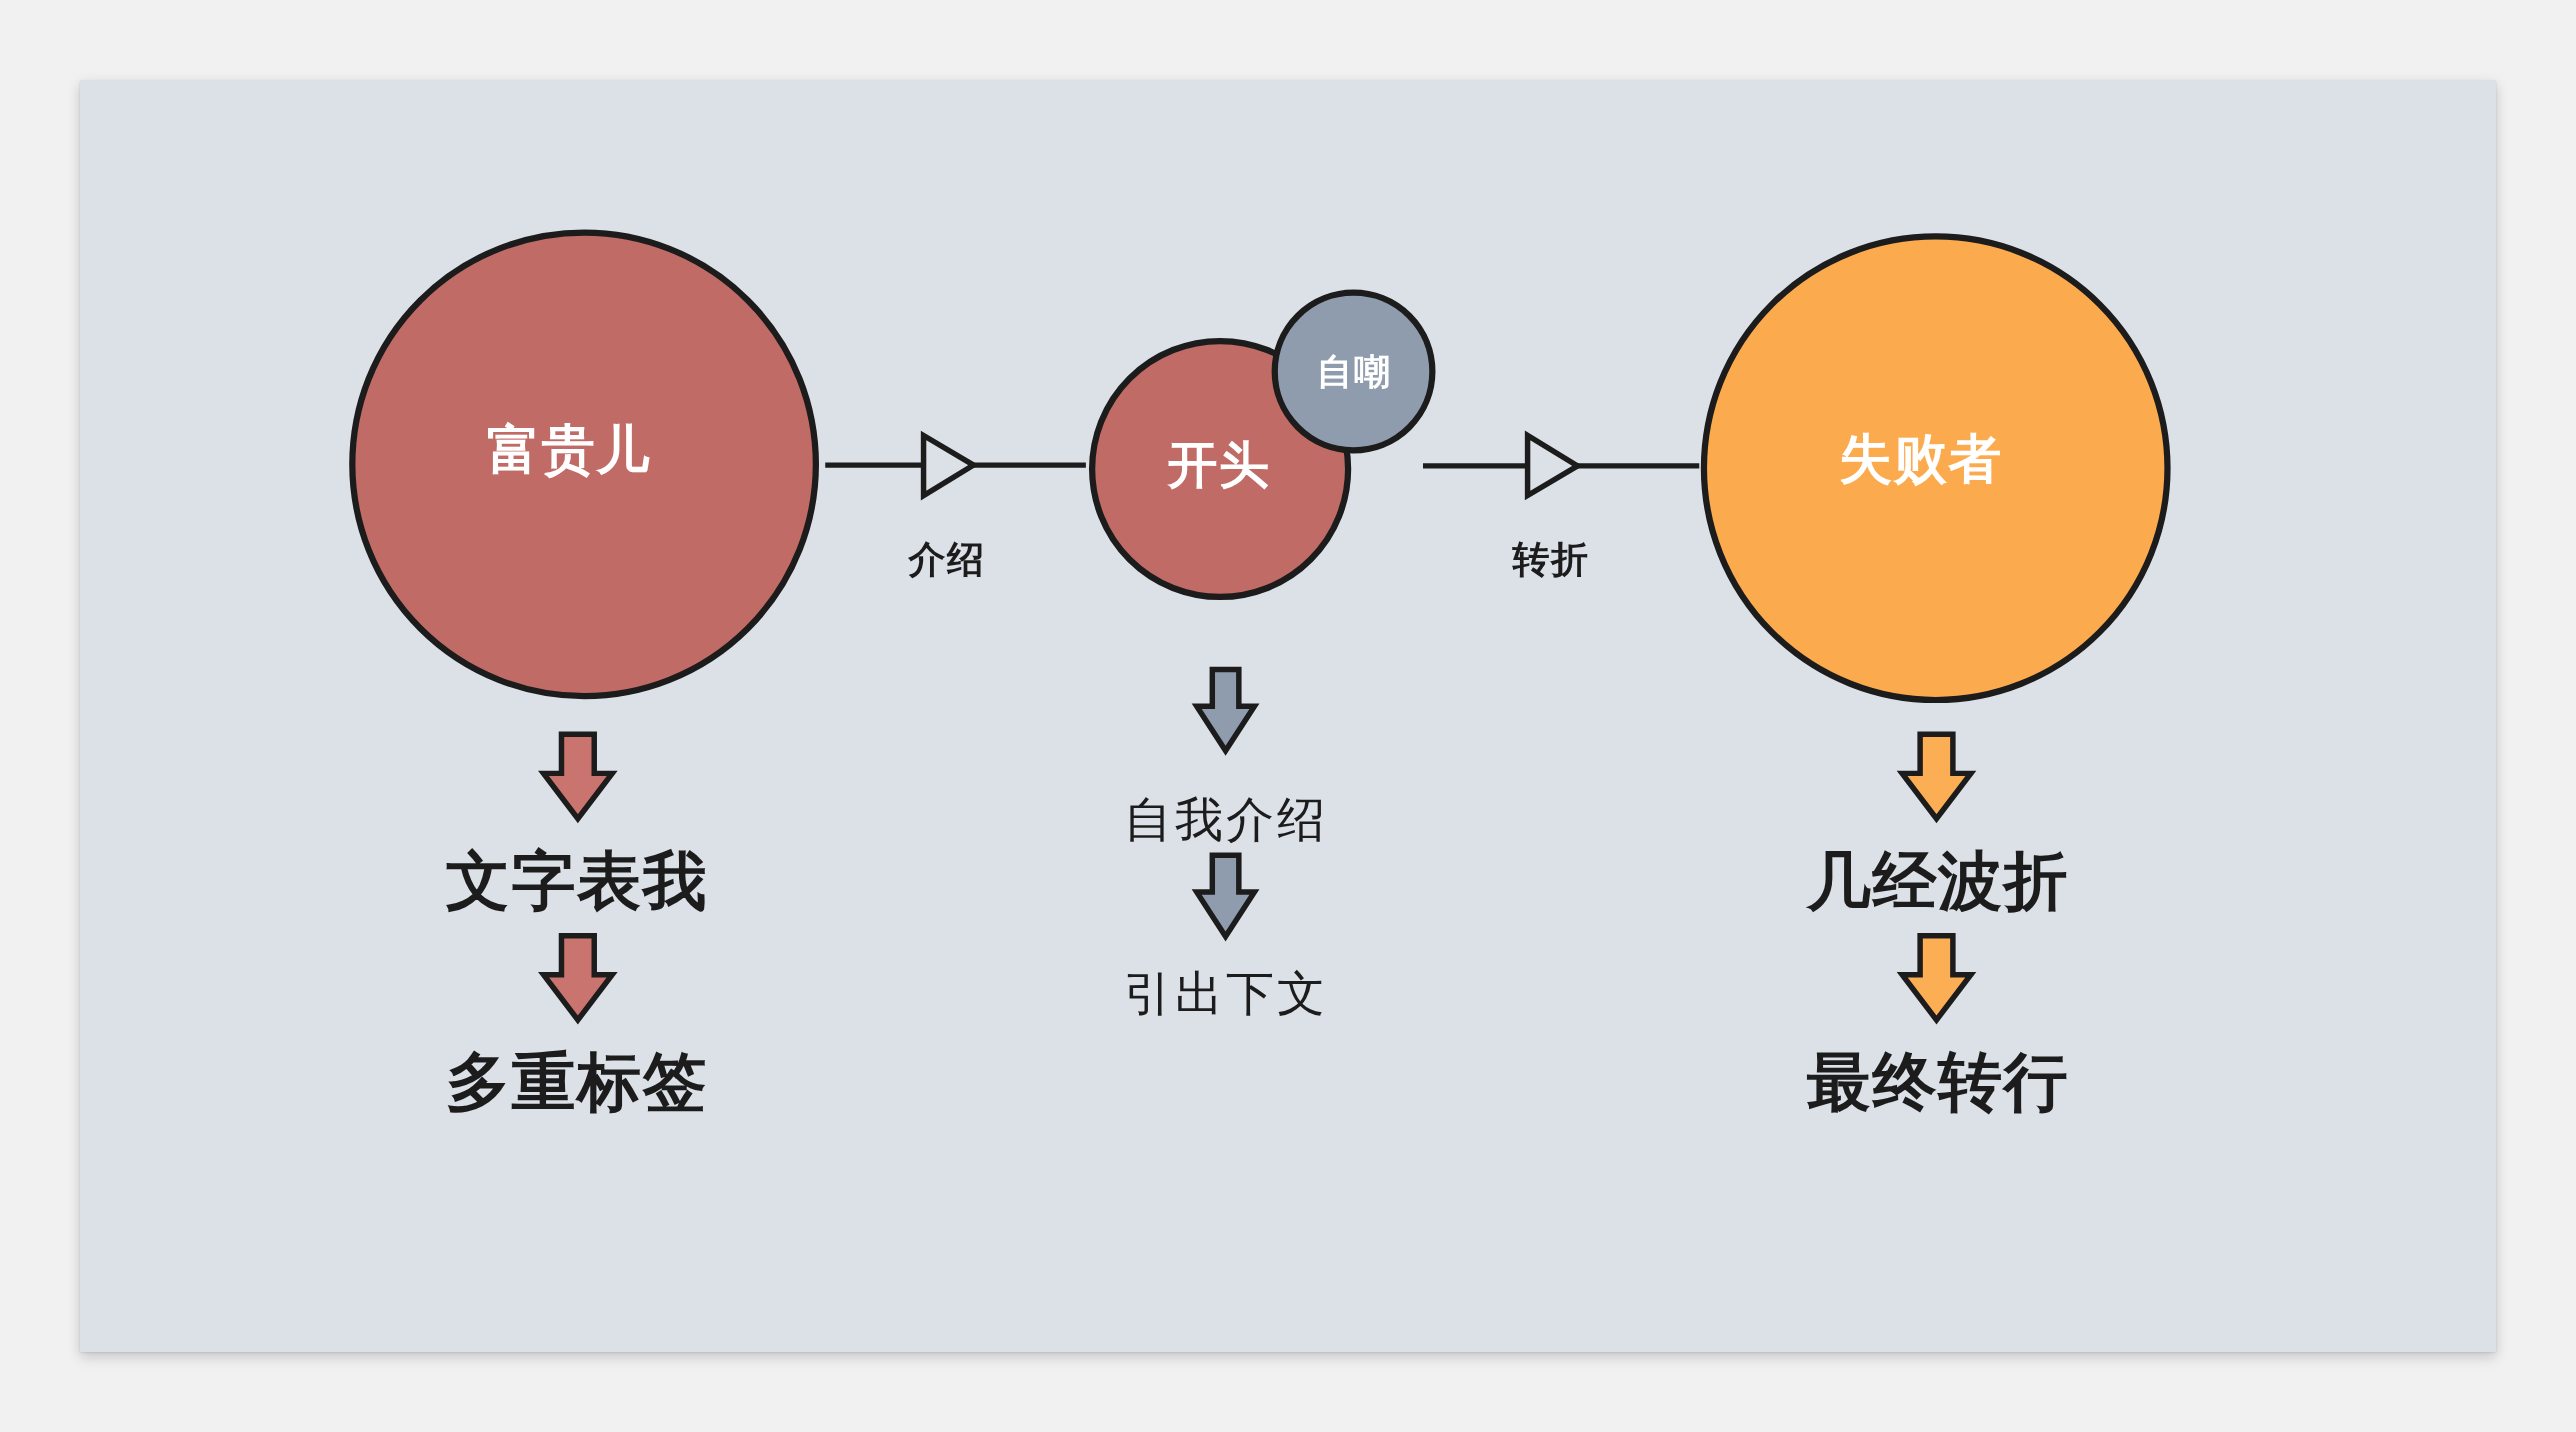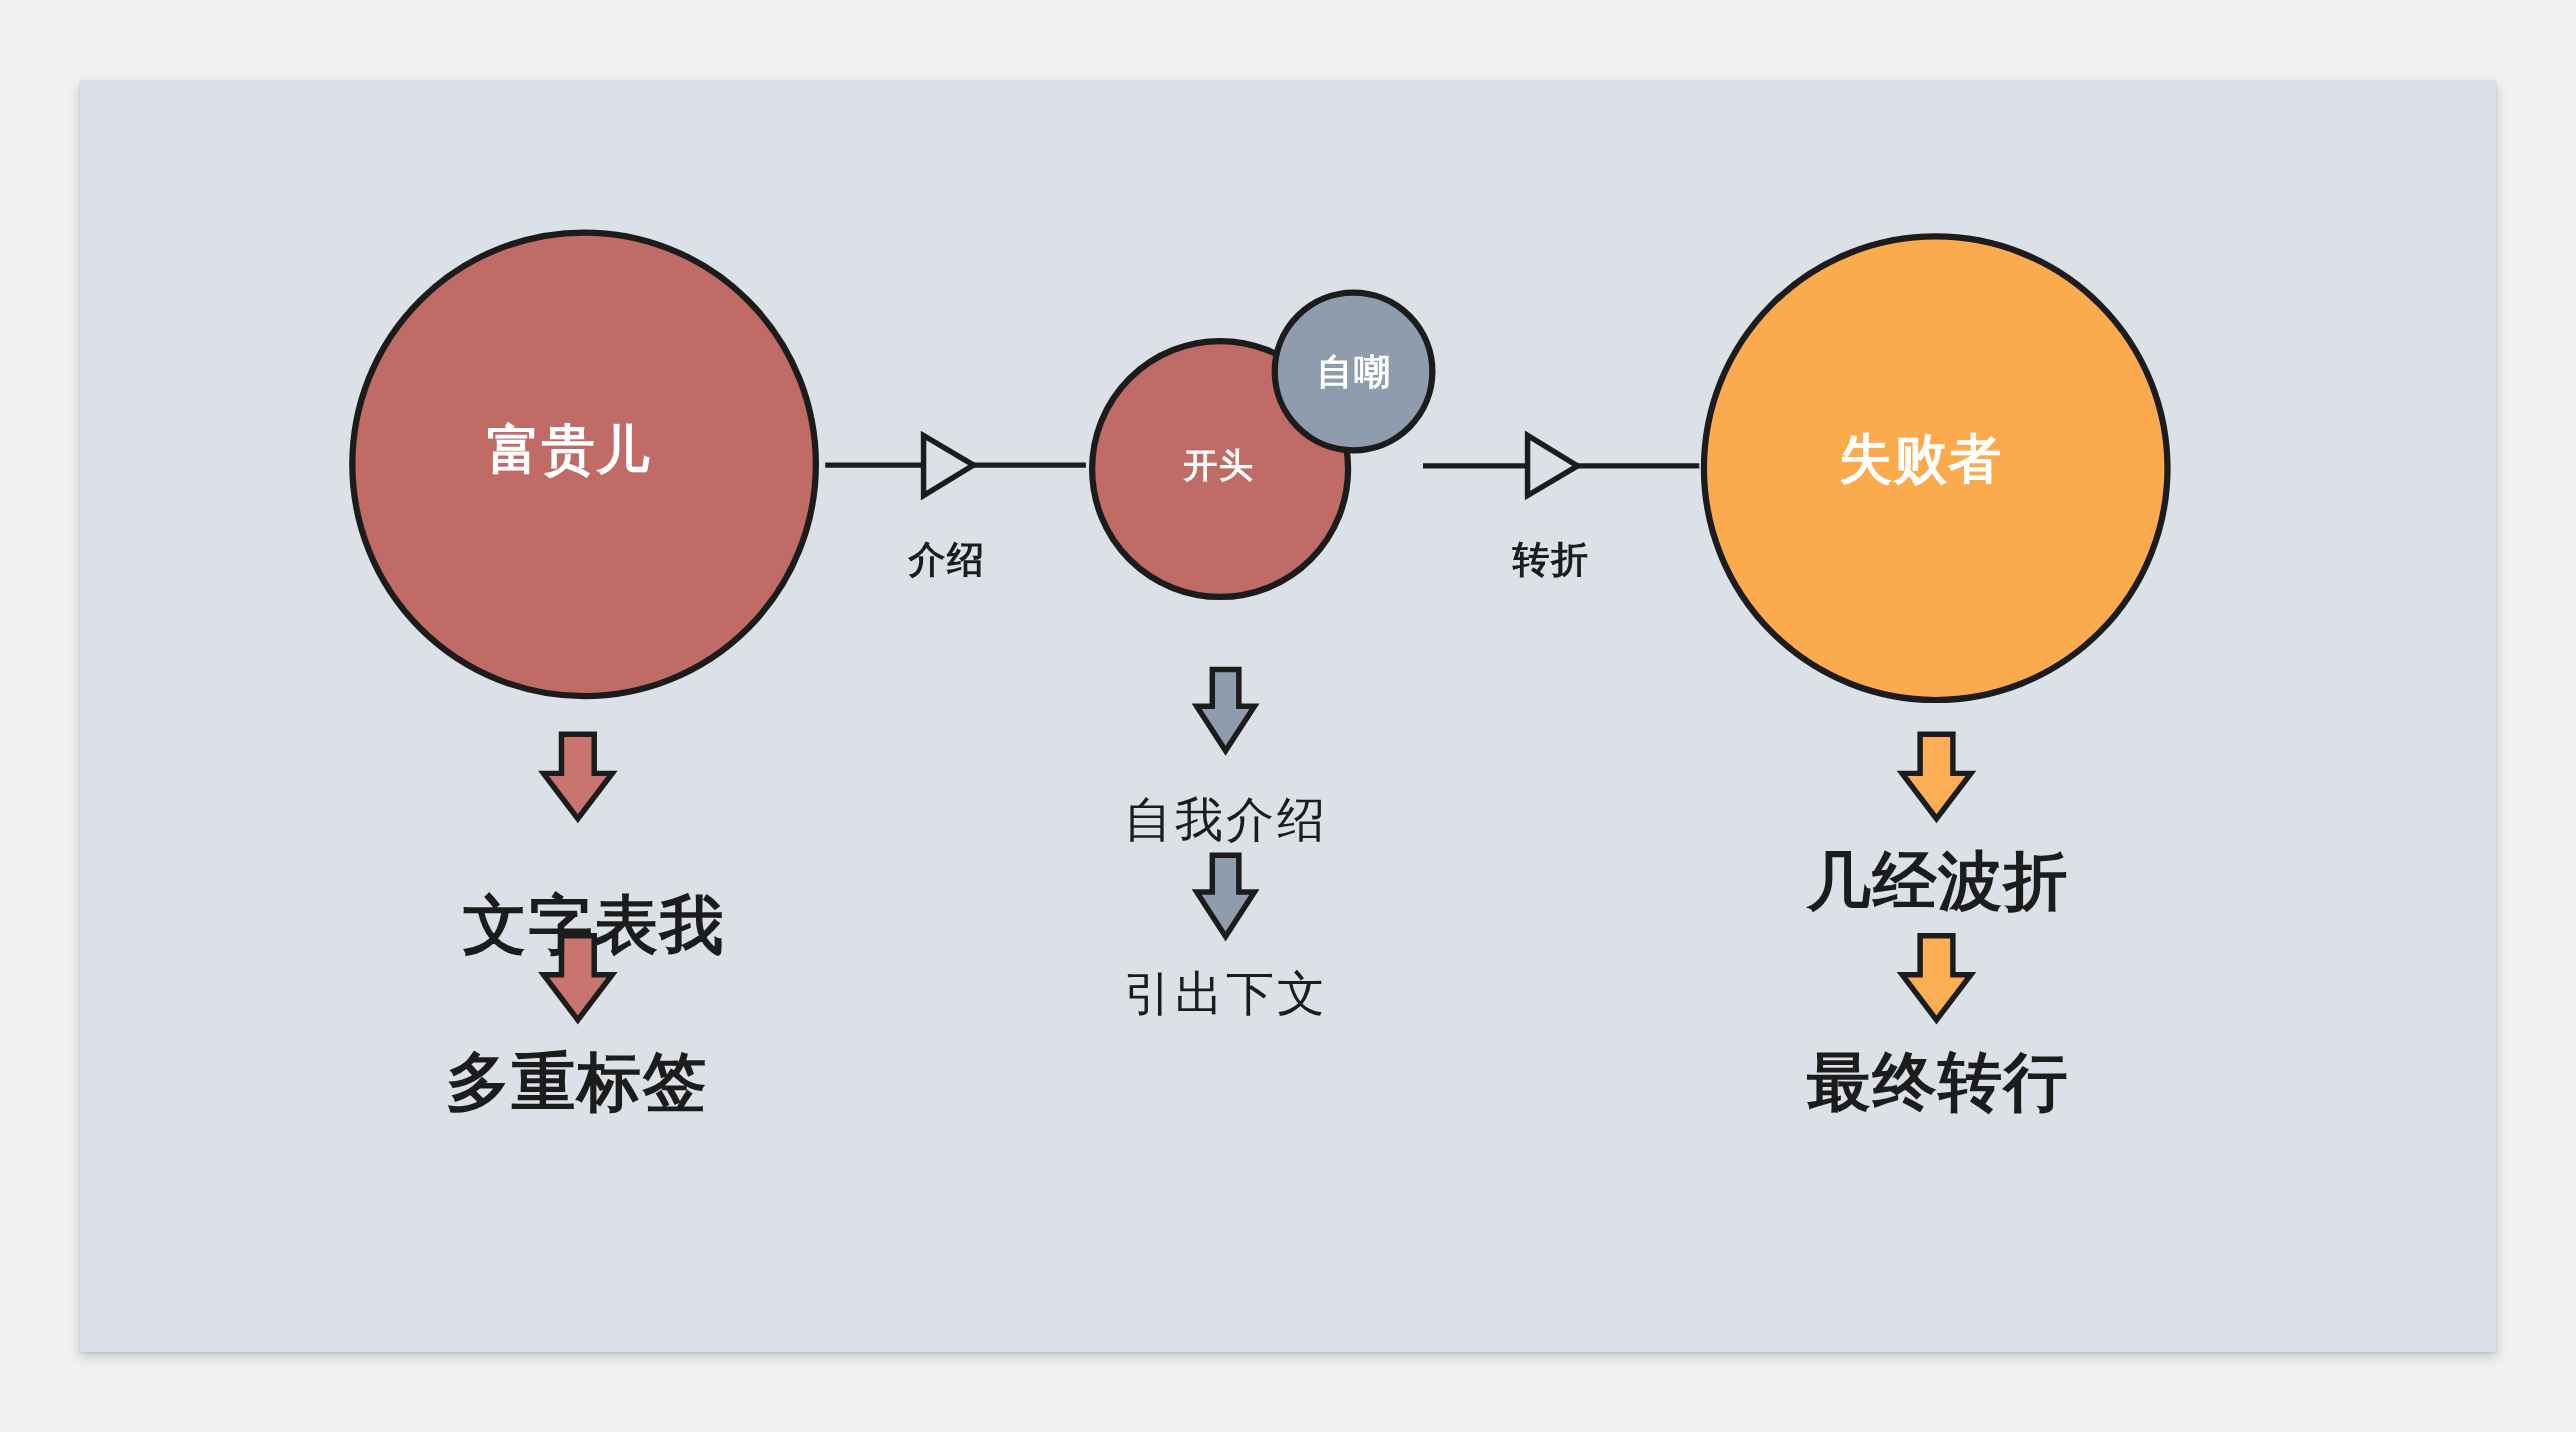--- a/index.html
+++ b/index.html
@@ -22,21 +22,21 @@
   .label{
     position:absolute;
     transform:translate(-50%,-50%);
     white-space:nowrap;
     color:#1c1c1c;
     line-height:1;
     letter-spacing:1.6px;
   }
   .on-node{color:#ffffff;font-weight:700;}
   .node-big{font-size:53px;}
-  .node-mid{font-size:34px;}
+  .node-mid{font-size:50px;}
   .node-small{font-size:36px;}
   .edge-label{font-size:37px;font-weight:700;margin-top:30px;}
   .step-bold{font-size:64px;font-weight:900;}
   .step-reg{font-size:48px;font-weight:500;letter-spacing:3.1px;}
 </style>
 </head>
 <body>
 
 <div class="panel"></div>
 
@@ -65,21 +65,21 @@
 </svg>
 
 <div class="label on-node node-big" style="left:569px;top:449px;">富贵儿</div>
 <div class="label on-node node-mid" style="left:1219px;top:465px;">开头</div>
 <div class="label on-node node-small" style="left:1354px;top:372px;text-align:right;">自嘲</div>
 <div class="label on-node node-big" style="left:1921px;top:458px;">失败者</div>
 
 <div class="label edge-label" style="left:947px;top:529px;">介绍</div>
 <div class="label edge-label" style="left:1551px;top:529px;">转折</div>
 
-<div class="label step-bold" style="left:594px;top:881px;margin-top:44px;">文字表我</div>
+<div class="label step-bold" style="left:577px;top:881px;">文字表我</div>
 <div class="label step-bold" style="left:577px;top:1082px;">多重标签</div>
 
 <div class="label step-reg" style="left:1226px;top:820px;">自我介绍</div>
 <div class="label step-reg" style="left:1226px;top:994px;">引出下文</div>
 
 <div class="label step-bold" style="left:1938px;top:881px;">几经波折</div>
 <div class="label step-bold" style="left:1938px;top:1082px;">最终转行</div>
 
 
 </body></html>

